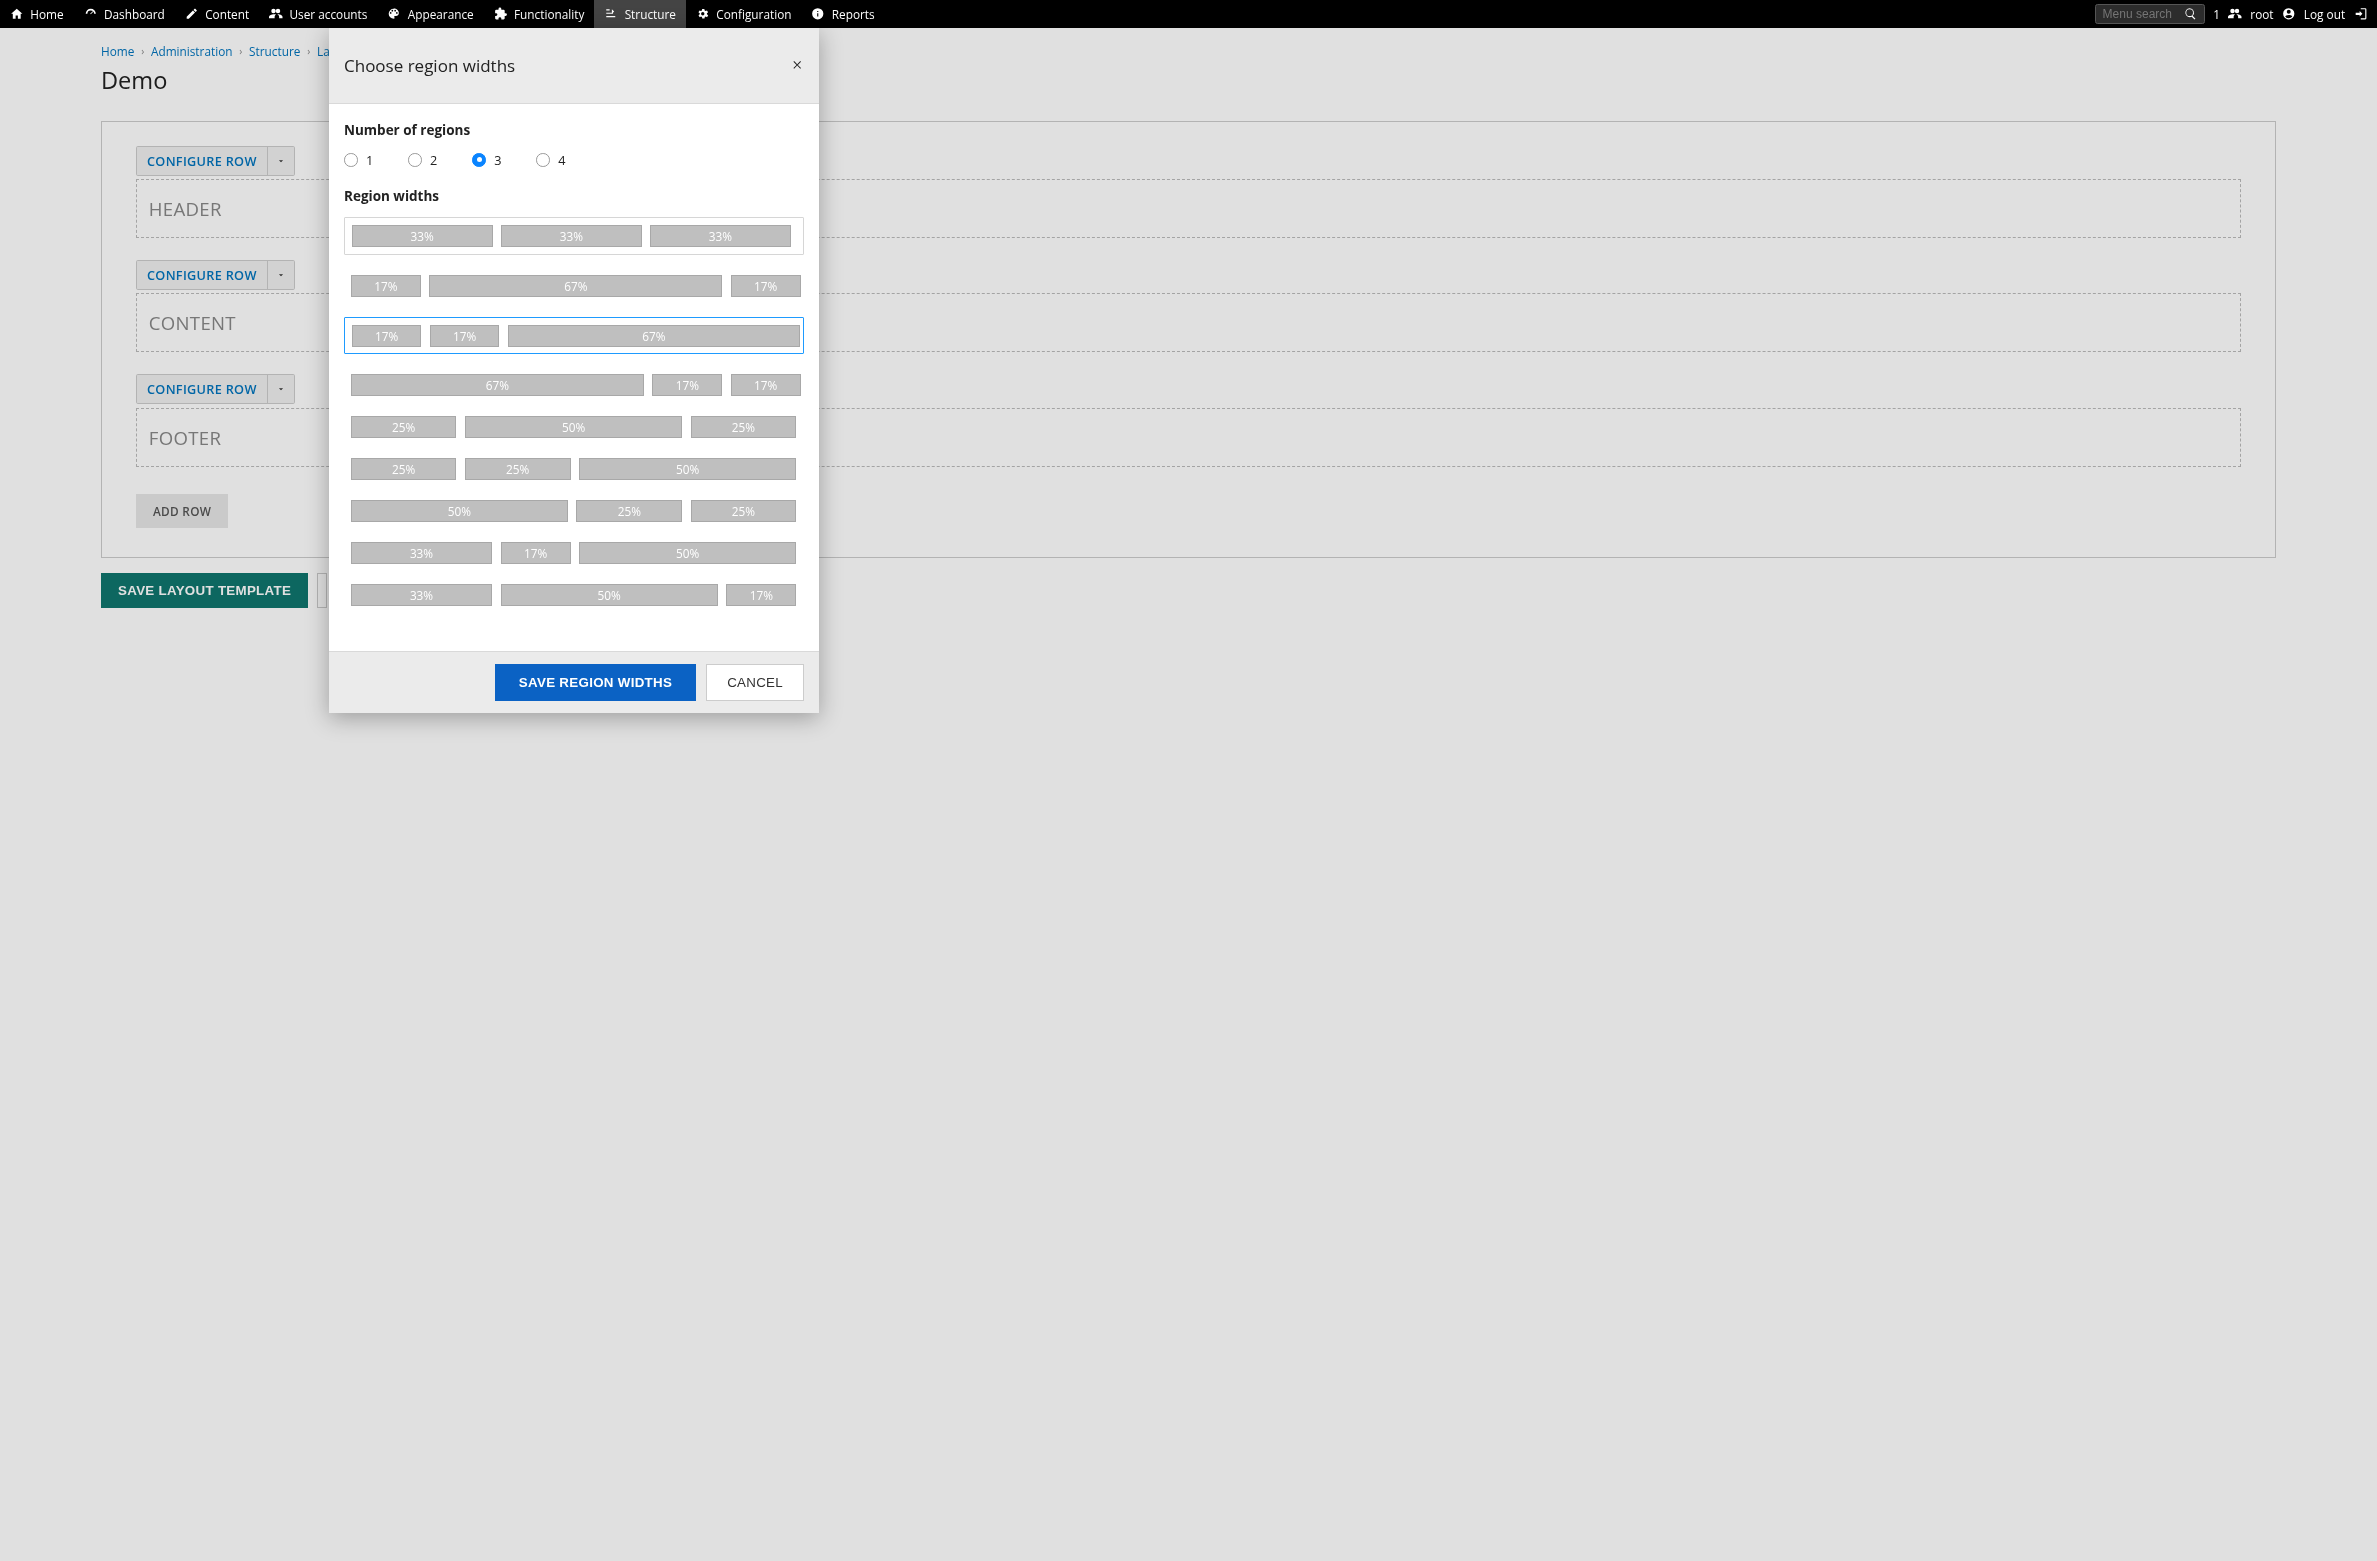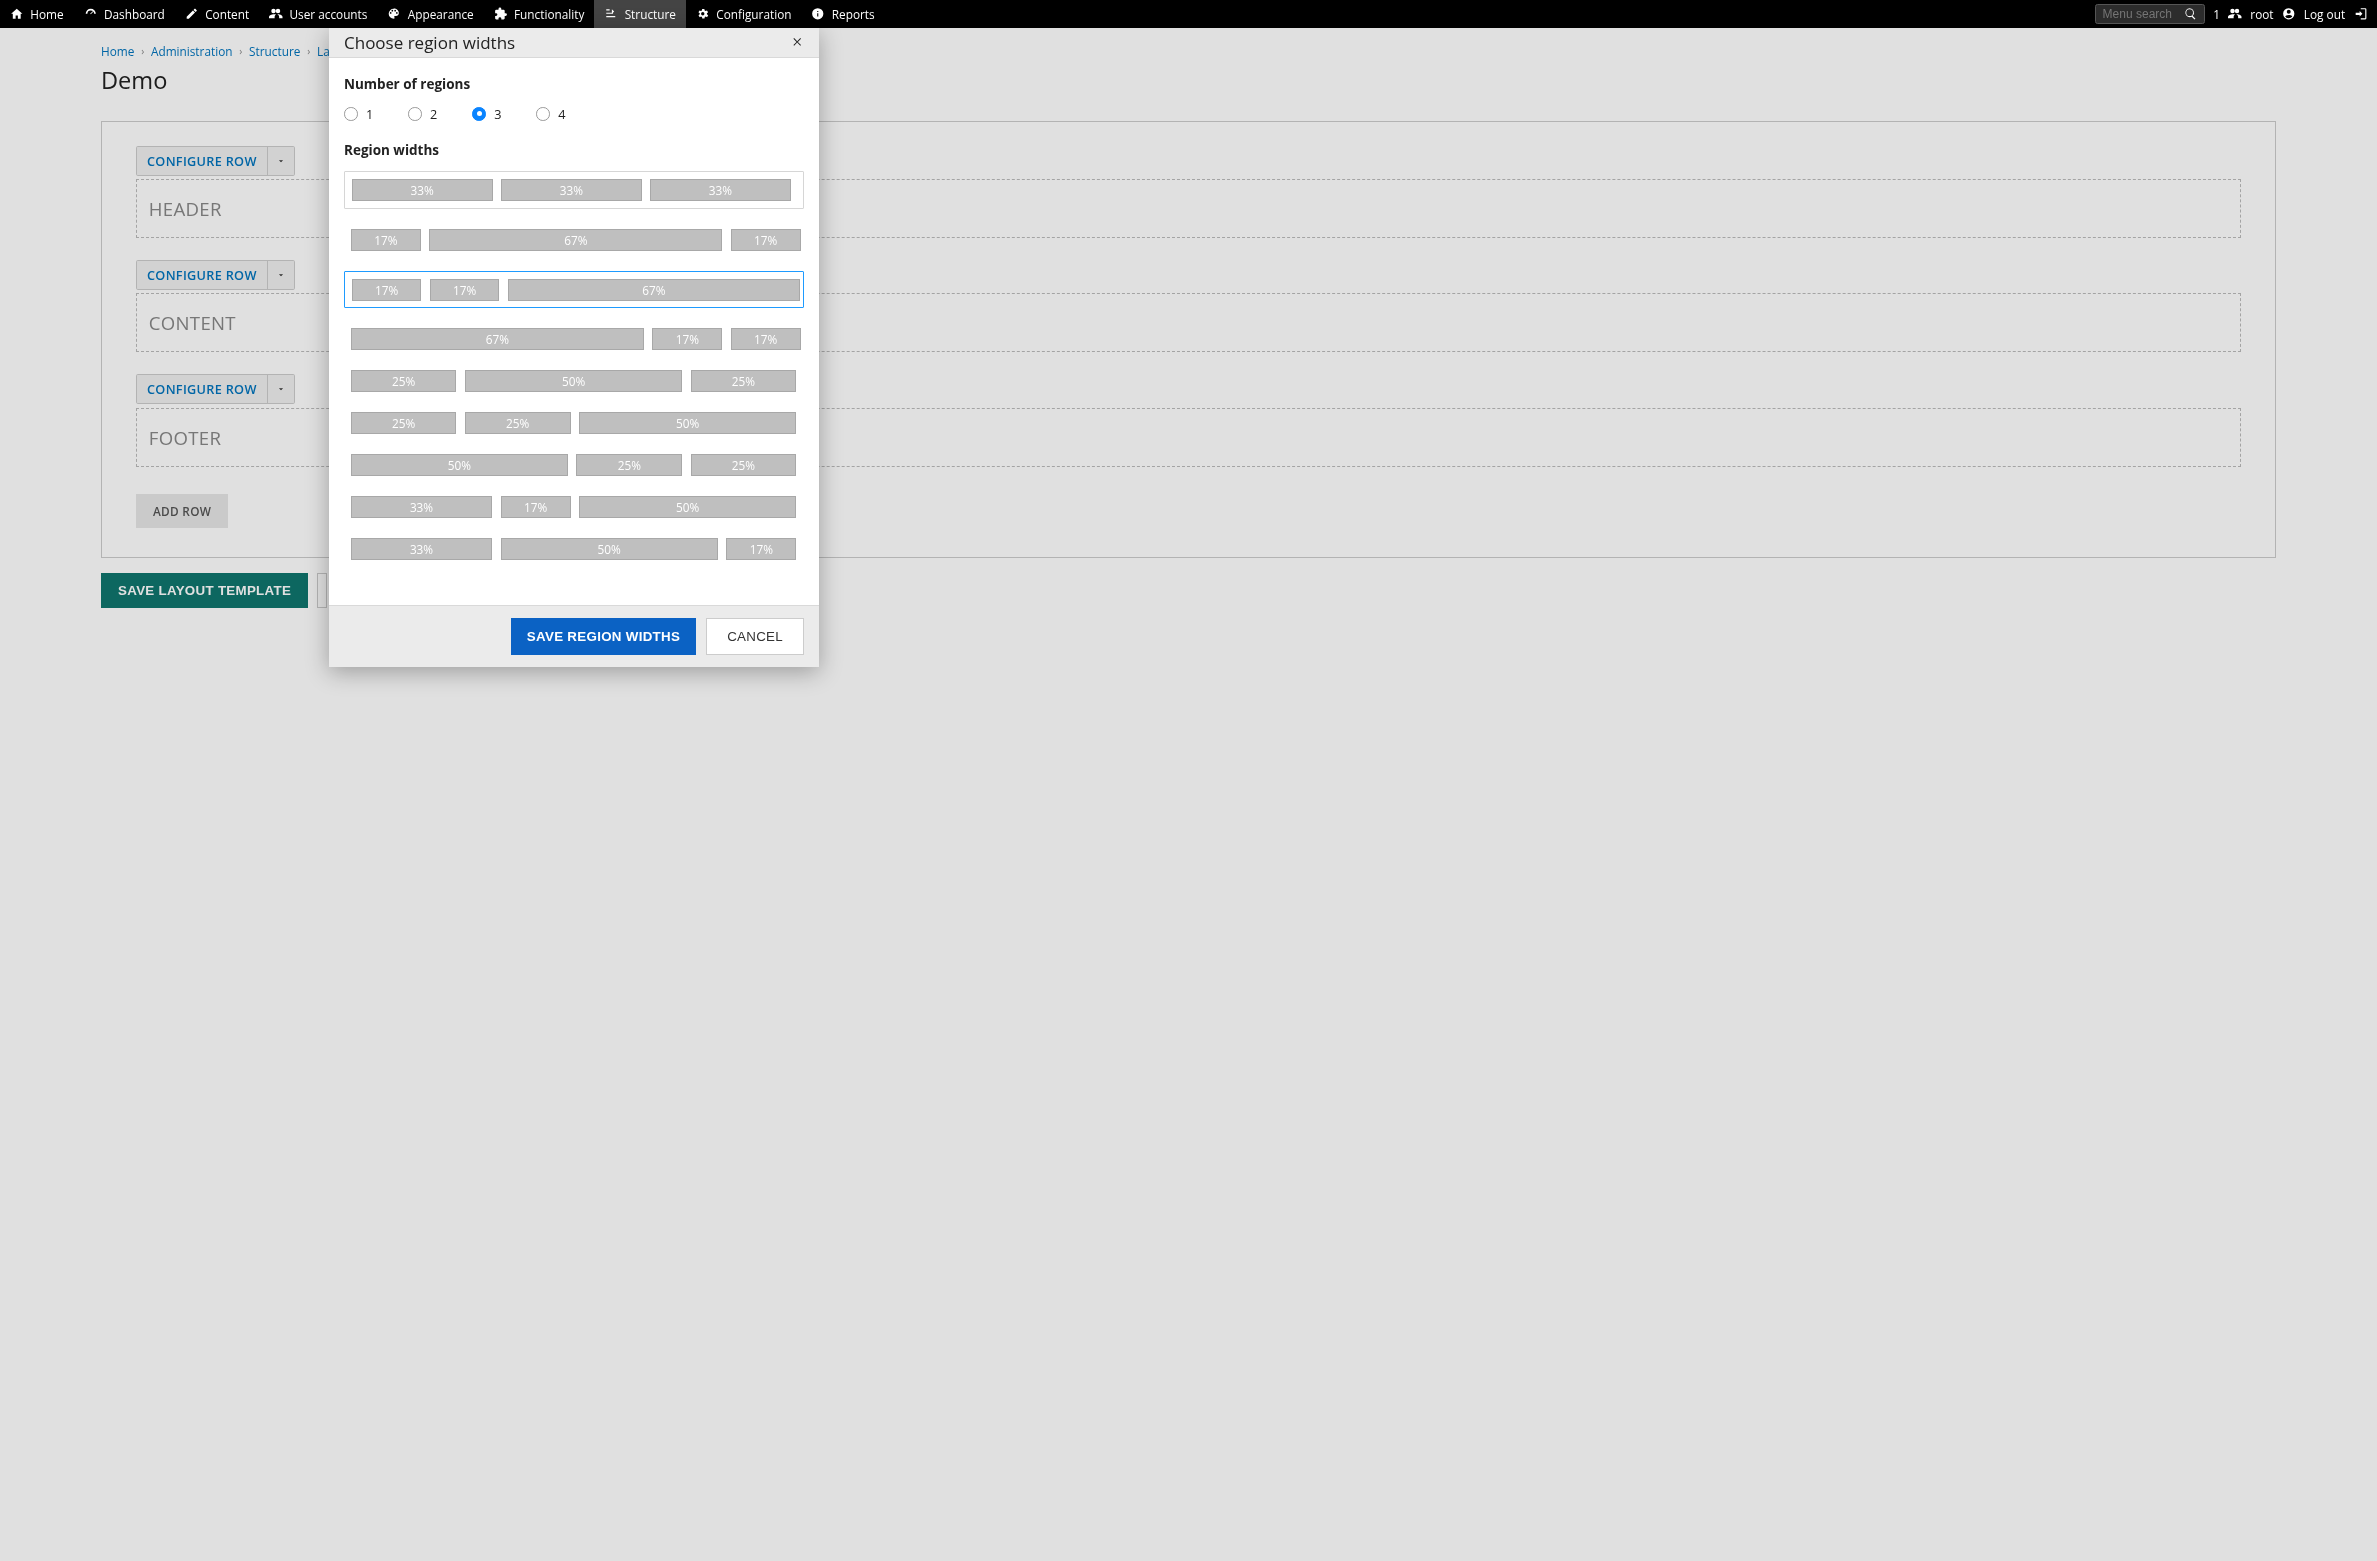--- a/index.html
+++ b/index.html
@@ -166,21 +166,21 @@
     width: 490px;
     background:#fff;
     box-shadow: 0 5px 22px rgba(0,0,0,.3);
     display:flex;
     flex-direction:column;
     max-height: calc(100% - 28px);
   }
   .modal-head {
     background:#ebebeb;
     border-bottom:0.8px solid #d9d9d9;
-    padding: 3px 15px;
+    padding: 26px 15px;
     display:flex;
     align-items:center;
     justify-content:space-between;
   }
   .modal-head h2 { font-size:17px; font-weight:400; color:#222; }
   .modal-close { cursor:pointer; }
   .modal-close svg { width:11.8px; height:11.8px; fill:#222; }
 
   .modal-body {
     padding: 17px 15px 25px 15px;
@@ -244,21 +244,21 @@
     display:flex;
     justify-content:flex-end;
     gap:10px;
     padding: 11.8px 15px;
   }
   .btn-blue {
     background:#0b62c4;
     color:#fff;
     font-weight:700;
     letter-spacing:0.3px;
-    padding:10px 16px;
+    padding:10px 24px;
     border:none;
     cursor:pointer;
   }
   .btn-cancel {
     background:#fff;
     border:0.8px solid #ccc;
     color:#333;
     padding:10px 20px;
     font-weight:500;
     letter-spacing:0.3px;

